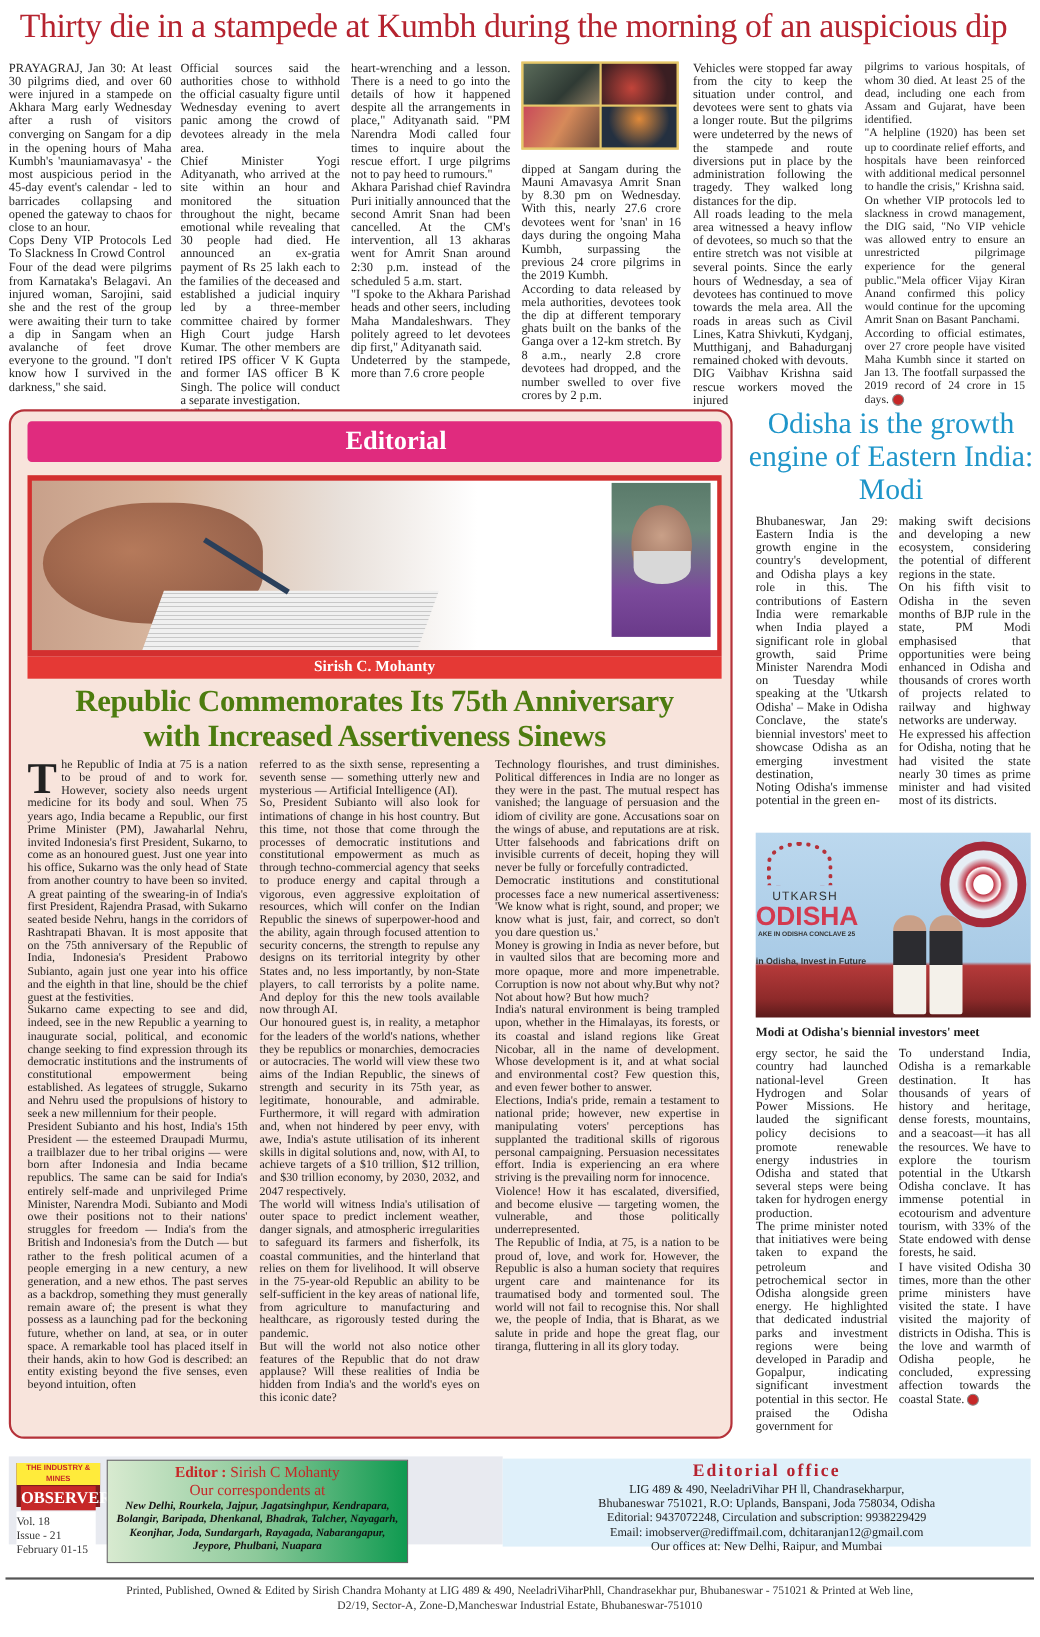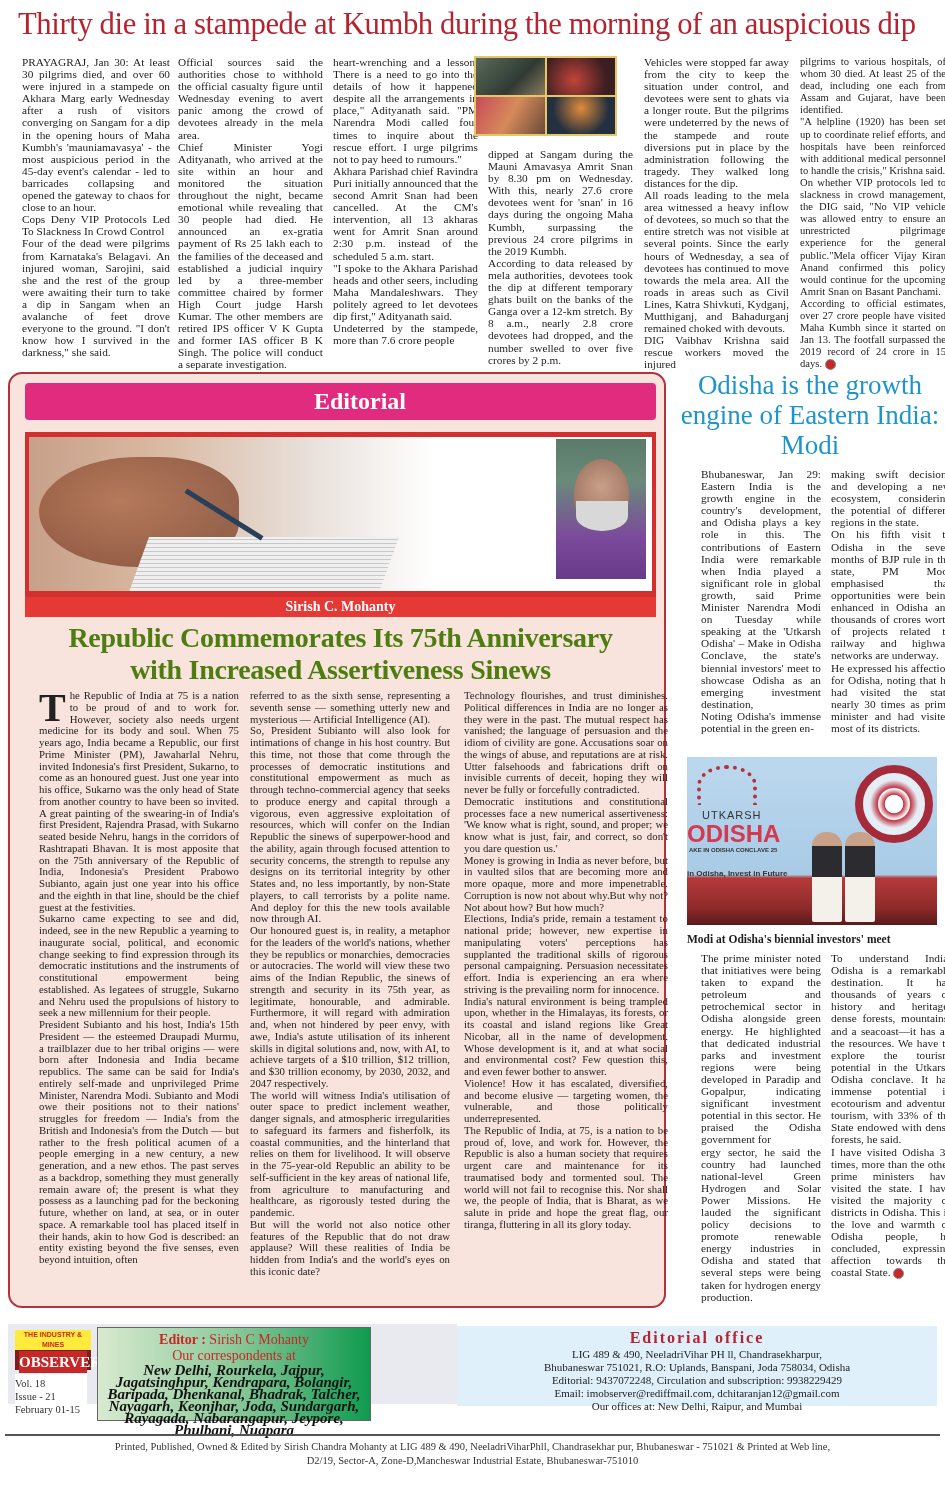--- a/index.html
+++ b/index.html
@@ -1,19 +1,19 @@
 <!DOCTYPE html>
 <html><head>
 <meta charset="utf-8">
 <style>
   * { box-sizing: border-box; margin: 0; padding: 0; }
   body { width: 945px; height: 1488px; background: #ffffff; font-family: "Liberation Serif", "DejaVu Serif", serif; color: #1e1e1e; position: relative; overflow: hidden; }
   .abs { position: absolute; }
   .headline1 { left: 18px; top: 6px; width: 915px; font-size: 31px; color: #b5232f; font-family: "Liberation Serif", serif; letter-spacing: -0.4px; white-space: nowrap; transform: scaleX(0.99); transform-origin: left; }
-  .col { position: absolute; font-size: 11.3px; line-height: 12.1px; text-align: justify; hyphens: auto; margin-left: 14px; }
+  .col { position: absolute; font-size: 11.3px; line-height: 12.1px; text-align: justify; hyphens: auto; }
   .col p { margin: 0; }
   .kumbh-photo { left: 474px; top: 56px; width: 143px; height: 80px; border: 2px solid #e5c76a; display: grid; grid-template-columns: 1fr 1fr; grid-template-rows: 1fr 1fr; gap: 2px; background: #e5c76a; }
   .kumbh-photo div { background: #4a3a30; }
   .kumbh-photo .p1 { background: linear-gradient(135deg,#5a6b5a,#2f3a34 60%,#8a7a60); }
   .kumbh-photo .p2 { background: radial-gradient(circle at 40% 60%,#c2443a,#3a1e22 70%); }
   .kumbh-photo .p3 { background: linear-gradient(120deg,#c94a5a,#d68a5a 50%,#6b4a3a); }
   .kumbh-photo .p4 { background: radial-gradient(circle at 50% 30%,#e08a3a,#243040 65%); }
   .red-icon { display:inline-block; width: 11px; height: 11px; border-radius: 50%; background: #c62828; border: 1px solid #888; vertical-align: middle; }
 
   .editorial-box { left: 8px; top: 372px; width: 658px; height: 936px; background: #f8e4dc; border: 2px solid #b5323a; border-radius: 14px; }
@@ -45,21 +45,21 @@
   .logo-box { left: 15px; top: 1330px; width: 76px; height: 40px; background: #7f1d1d; }
   .logo-box .top { background: #ffeb3b; color: #c62828; font-family: "Liberation Sans", sans-serif; font-size: 7px; text-align: center; line-height: 10px; font-weight: bold; }
   .logo-box .mid { background: #c62828; color: #fff; font-weight: bold; font-size: 15px; text-align: center; line-height: 22px; margin: 1px 4px; }
   .logo-box .bot { color: #aaa; font-size: 3px; text-align: center; }
   .vol-box { left: 15px; top: 1374px; width: 72px; height: 46px; background: #fff; font-size: 10.5px; line-height: 13px; padding-top: 3px; color: #333; }
   .green-box { left: 97px; top: 1327px; width: 274px; height: 94px; background: linear-gradient(90deg,#d8ead0 0%,#8cc99a 50%,#0f9a50 100%); border: 1px solid #666; text-align: center; font-family: Liberation Serif, serif; }
   .green-box .ed { color: #c62828; font-size: 14px; margin-top: 4px; }
   .green-box .ed b { font-weight: bold; }
   .green-box .ed span { color: #c62828; }
   .green-box .corr { color: #c62828; font-size: 14px; line-height: 15px; }
-  .green-box .cities { font-style: italic; font-weight: bold; font-size: 15px; line-height: 12px; color: #111; padding: 1px 3px; }
+  .green-box .cities { font-style: italic; font-weight: bold; font-size: 10px; line-height: 12px; color: #111; padding: 1px 3px; }
   .office-box { left: 457px; top: 1326px; width: 480px; height: 80px; background: #dff0fa; text-align: center; font-size: 11px; line-height: 13px; color: #222; }
   .office-box .ttl { color: #b5232f; font-size: 16px; letter-spacing: 2px; font-weight: bold; line-height: 20px; margin-top: 2px; }
   .footer-rule { left: 5px; top: 1434px; width: 935px; height: 2px; background: #555; }
   .imprint { left: 10px; top: 1440px; width: 925px; text-align: center; font-size: 10.5px; line-height: 14px; color: #333; }
 </style>
 </head>
 <body>
 
 <div class="abs headline1">Thirty die in a stampede at Kumbh during the morning of an auspicious dip</div>
 
@@ -128,22 +128,22 @@
   <p>referred to as the sixth sense, representing a seventh sense — something utterly new and mysterious — Artificial Intelligence (AI).</p>
   <p>So, President Subianto will also look for intimations of change in his host country. But this time, not those that come through the processes of democratic institutions and constitutional empowerment as much as through techno-commercial agency that seeks to produce energy and capital through a vigorous, even aggressive exploitation of resources, which will confer on the Indian Republic the sinews of superpower-hood and the ability, again through focused attention to security concerns, the strength to repulse any designs on its territorial integrity by other States and, no less importantly, by non-State players, to call terrorists by a polite name. And deploy for this the new tools available now through AI.</p>
   <p>Our honoured guest is, in reality, a metaphor for the leaders of the world's nations, whether they be republics or monarchies, democracies or autocracies. The world will view these two aims of the Indian Republic, the sinews of strength and security in its 75th year, as legitimate, honourable, and admirable. Furthermore, it will regard with admiration and, when not hindered by peer envy, with awe, India's astute utilisation of its inherent skills in digital solutions and, now, with AI, to achieve targets of a $10 trillion, $12 trillion, and $30 trillion economy, by 2030, 2032, and 2047 respectively.</p>
   <p>The world will witness India's utilisation of outer space to predict inclement weather, danger signals, and atmospheric irregularities to safeguard its farmers and fisherfolk, its coastal communities, and the hinterland that relies on them for livelihood. It will observe in the 75-year-old Republic an ability to be self-sufficient in the key areas of national life, from agriculture to manufacturing and healthcare, as rigorously tested during the pandemic.</p>
   <p>But will the world not also notice other features of the Republic that do not draw applause? Will these realities of India be hidden from India's and the world's eyes on this iconic date?</p>
 </div>
 <div class="col" style="left:450px;top:690px;width:204px;font-size:10.8px;line-height:11.75px;">
   <p>Technology flourishes, and trust diminishes. Political differences in India are no longer as they were in the past. The mutual respect has vanished; the language of persuasion and the idiom of civility are gone. Accusations soar on the wings of abuse, and reputations are at risk. Utter falsehoods and fabrications drift on invisible currents of deceit, hoping they will never be fully or forcefully contradicted.</p>
   <p>Democratic institutions and constitutional processes face a new numerical assertiveness: 'We know what is right, sound, and proper; we know what is just, fair, and correct, so don't you dare question us.'</p>
   <p>Money is growing in India as never before, but in vaulted silos that are becoming more and more opaque, more and more impenetrable. Corruption is now not about why.But why not?Not about how? But how much?</p>
+  <p>India's natural environment is being trampled upon, whether in the Himalayas, its forests, or its coastal and island regions like Great Nicobar, all in the name of development. Whose development is it, and at what social and environmental cost? Few question this, and even fewer bother to answer.</p>
   <p>Elections, India's pride, remain a testament to national pride; however, new expertise in manipulating voters' perceptions has supplanted the traditional skills of rigorous personal campaigning. Persuasion necessitates effort. India is experiencing an era where striving is the prevailing norm for innocence.</p>
-  <p>India's natural environment is being trampled upon, whether in the Himalayas, its forests, or its coastal and island regions like Great Nicobar, all in the name of development. Whose development is it, and at what social and environmental cost? Few question this, and even fewer bother to answer.</p>
   <p>Violence! How it has escalated, diversified, and become elusive — targeting women, the vulnerable, and those politically underrepresented.</p>
   <p>The Republic of India, at 75, is a nation to be proud of, love, and work for. However, the Republic is also a human society that requires urgent care and maintenance for its traumatised body and tormented soul. The world will not fail to recognise this. Nor shall we, the people of India, that is Bharat, as we salute in pride and hope the great flag, our tiranga, fluttering in all its glory today.</p>
 </div>
 
 <div class="abs odisha-title">Odisha is the growth engine of Eastern India: Modi</div>
 <div class="col" style="left:687px;top:468px;width:120px;">
   <p>Bhubaneswar, Jan 29: Eastern India is the growth engine in the country's development, and Odisha plays a key role in this. The contributions of Eastern India were remarkable when India played a significant role in global growth, said Prime Minister Narendra Modi on Tuesday while speaking at the 'Utkarsh Odisha' – Make in Odisha Conclave, the state's biennial investors' meet to showcase Odisha as an emerging investment destination,</p>
   <p>Noting Odisha's immense potential in the green en-</p>
 </div>
 <div class="col" style="left:817px;top:468px;width:120px;">
@@ -156,22 +156,22 @@
   <div class="utk">UTKARSH</div>
   <div class="big">ODISHA</div>
   <div class="sub1">AKE IN ODISHA CONCLAVE 25</div>
   <div class="sub2">in Odisha, Invest in Future</div>
   <div class="wheel"></div>
   <div class="person" style="left:125px;"></div>
   <div class="person" style="left:158px;"></div>
 </div>
 <div class="abs odisha-caption">Modi at Odisha's biennial investors' meet</div>
 <div class="col" style="left:687px;top:952px;width:120px;">
+  <p>ergy sector, he said the country had launched national-level Green Hydrogen and Solar Power Missions. He lauded the significant policy decisions to promote renewable energy industries in Odisha and stated that several steps were being taken for hydrogen energy production.</p>
   <p>The prime minister noted that initiatives were being taken to expand the petroleum and petrochemical sector in Odisha alongside green energy. He highlighted that dedicated industrial parks and investment regions were being developed in Paradip and Gopalpur, indicating significant investment potential in this sector. He praised the Odisha government for</p>
-  <p>ergy sector, he said the country had launched national-level Green Hydrogen and Solar Power Missions. He lauded the significant policy decisions to promote renewable energy industries in Odisha and stated that several steps were being taken for hydrogen energy production.</p>
 </div>
 <div class="col" style="left:817px;top:952px;width:120px;">
   <p>To understand India, Odisha is a remarkable destination. It has thousands of years of history and heritage, dense forests, mountains, and a seacoast—it has all the resources. We have to explore the tourism potential in the Utkarsh Odisha conclave. It has immense potential in ecotourism and adventure tourism, with 33% of the State endowed with dense forests, he said.</p>
   <p><span>I have visited Odisha 30 times, more than the other prime ministers have visited the state. I have visited the majority of districts in Odisha. This is the love and warmth of Odisha people, he concluded, expressing affection towards the coastal State.</span> <span class="red-icon"></span></p>
 </div>
 
 <div class="abs footer-strip"></div>
 <div class="abs logo-box">
   <div class="top">THE INDUSTRY &amp; MINES</div>
   <div class="mid">OBSERVER</div>

